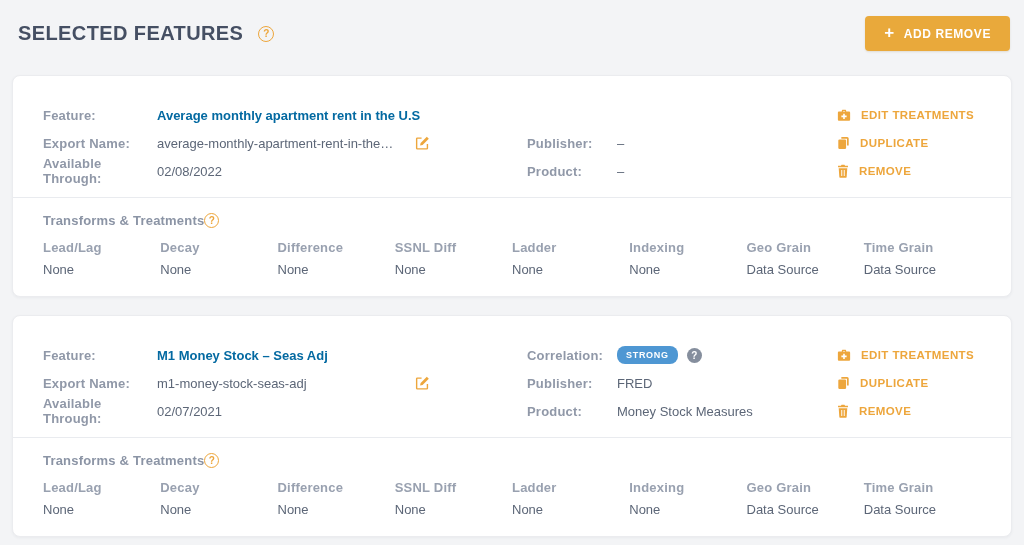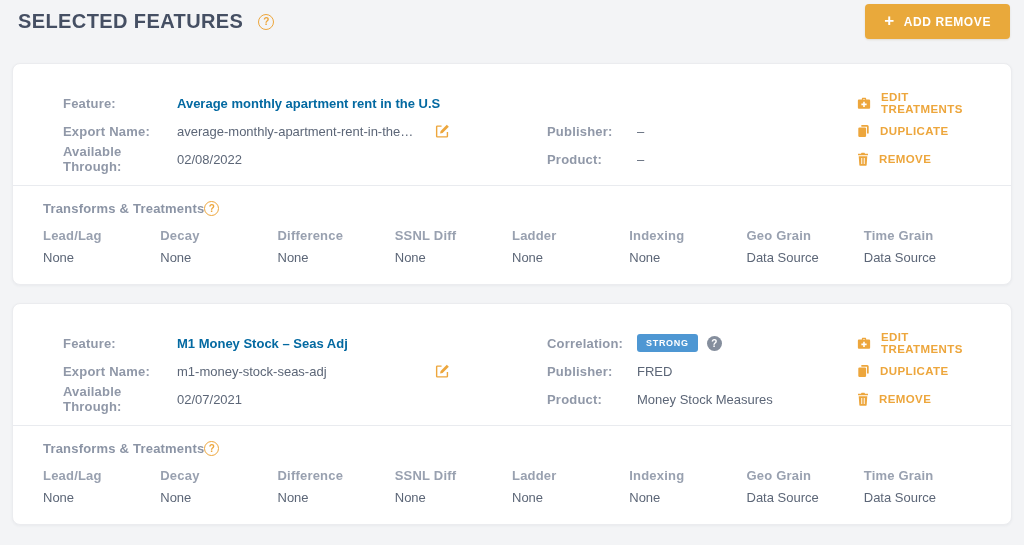--- a/index.html
+++ b/index.html
@@ -3,53 +3,53 @@
 <meta charset="utf-8">
 <style>
   * { box-sizing: border-box; }
   html, body { margin: 0; padding: 0; }
   body {
     width: 1024px; height: 545px;
     background: #F3F4F6;
     font-family: "Liberation Sans", sans-serif;
     overflow: hidden;
   }
-  .page { padding: 2px 12px 0; }
+  .page { padding: 14px 12px 0; }
 
   
   .header { display: flex; justify-content: space-between; align-items: center; margin: 2px 2px 24px 6px; }
   .title-wrap { display: flex; align-items: center; gap: 15px; }
   .page-title { font-size: 20px; font-weight: 700; color: #454F63; margin: 0; letter-spacing: .4px; }
   .add-btn {
     background: #E9A93B; color: #fff; border: none; border-radius: 4px;
     height: 35px; padding: 0 19px; font-size: 12px; font-weight: 700;
     letter-spacing: .6px; display: flex; align-items: center; gap: 9px;
     cursor: pointer; font-family: inherit; box-shadow: 0 1px 2px rgba(120,90,20,.15);
   }
   .add-btn .plus { font-size: 17px; font-weight: 700; line-height: 1; margin-top: -2px; }
 
   
   .card {
     background: #fff; border: 1px solid #EBECEF; border-radius: 8px;
     box-shadow: 0 1px 3px rgba(40,50,70,.05); margin-bottom: 18px;
   }
   .card-top { display: flex; padding: 25px 30px 12px; }
-  .col-left { width: 484px; flex: none; margin-left: 20px; }
+  .col-left { width: 484px; flex: none; }
   .col-mid { width: 310px; flex: none; }
   .col-actions { flex: 1; }
   .row { display: flex; align-items: center; height: 28px; font-size: 13px; }
   .lbl { width: 114px; color: #9098A8; font-weight: 600; flex: none; letter-spacing: .2px; }
   .lbl.mid { width: 90px; }
   .val { color: #5C6677; }
   .feature-link { color: #0369a1; font-weight: 600; text-decoration: none; cursor: pointer; }
   .export-val { color: #5C6677; width: 258px; flex: none; white-space: nowrap; overflow: hidden; }
   .edit-icon { cursor: pointer; display: inline-flex; align-items: center; }
   .badge {
     background: #4E97D3; color: #fff; font-size: 9px; font-weight: 700;
-    letter-spacing: .7px; padding: 4px 9px; border-radius: 3px; margin-right: 9px;
+    letter-spacing: .7px; padding: 4px 9px; border-radius: 8px; margin-right: 9px;
   }
   .action {
     display: flex; align-items: center; gap: 10px; height: 28px;
     color: #EDA63C; font-size: 11.5px; font-weight: 700; letter-spacing: .4px; cursor: pointer;
   }
   .action svg { flex: none; }
 
   
   .card-bottom { border-top: 1px solid #E9EBEF; padding: 15px 30px 19px; }
   .tt-title {

